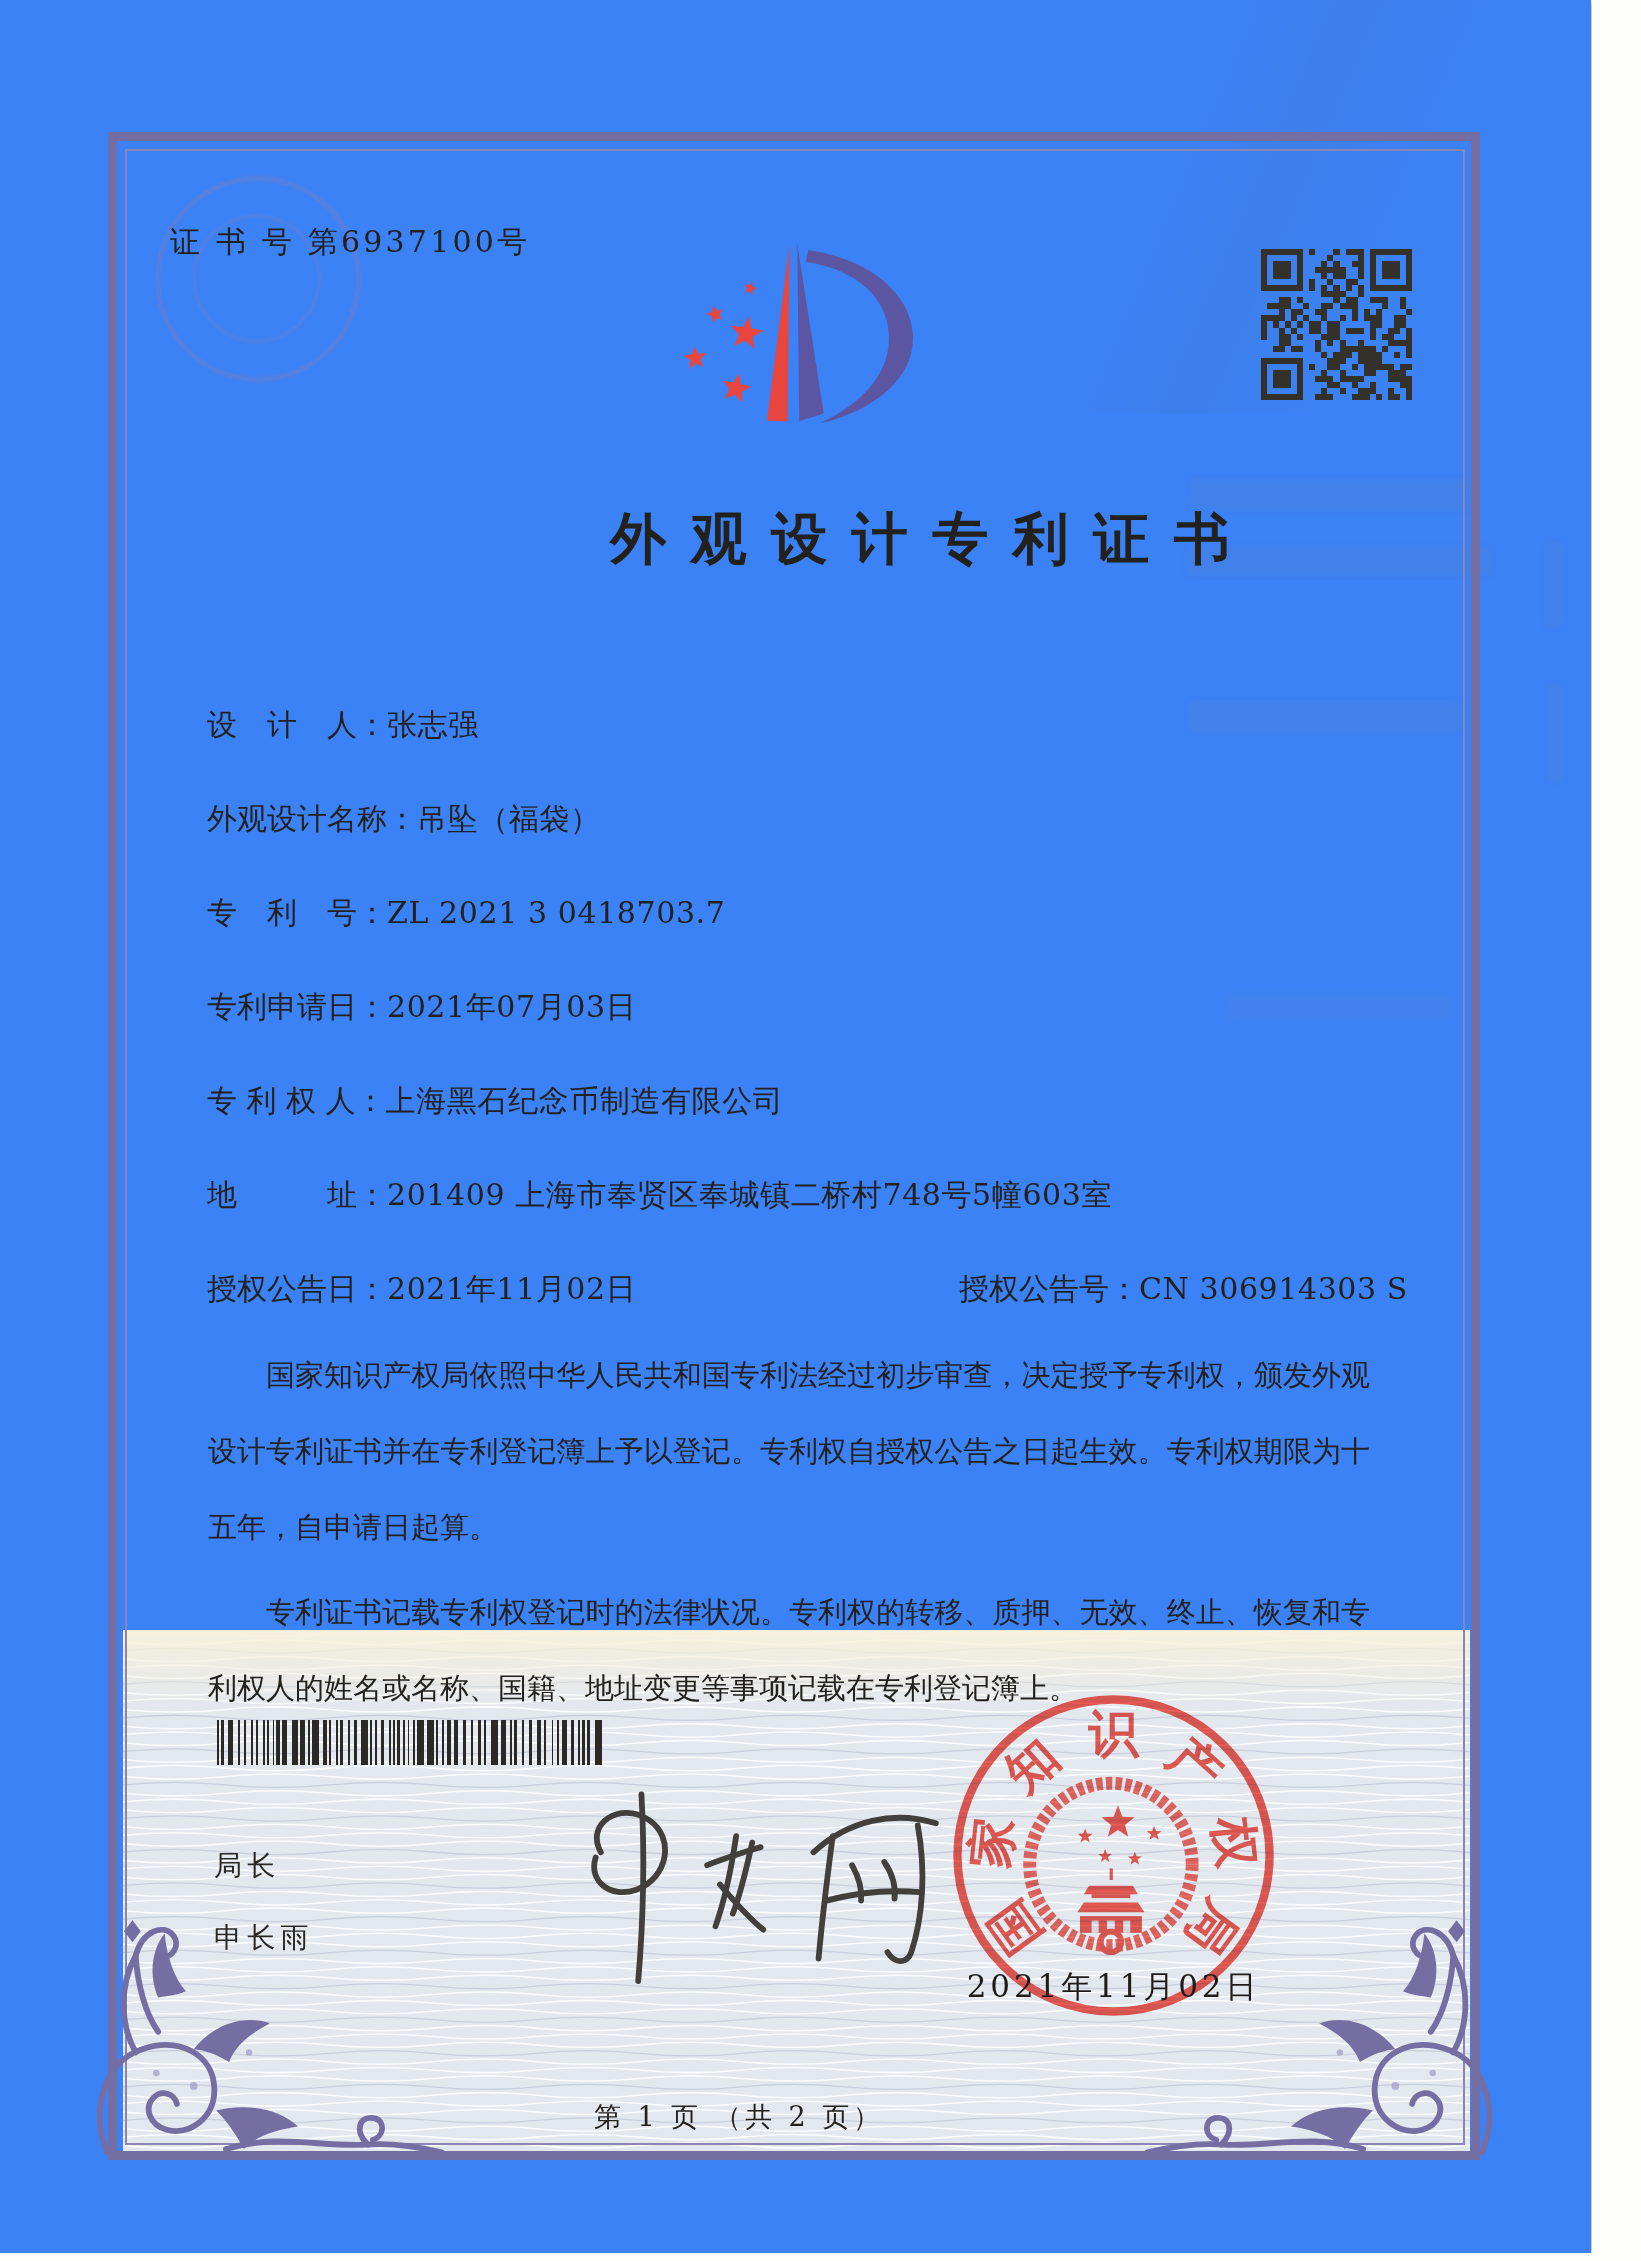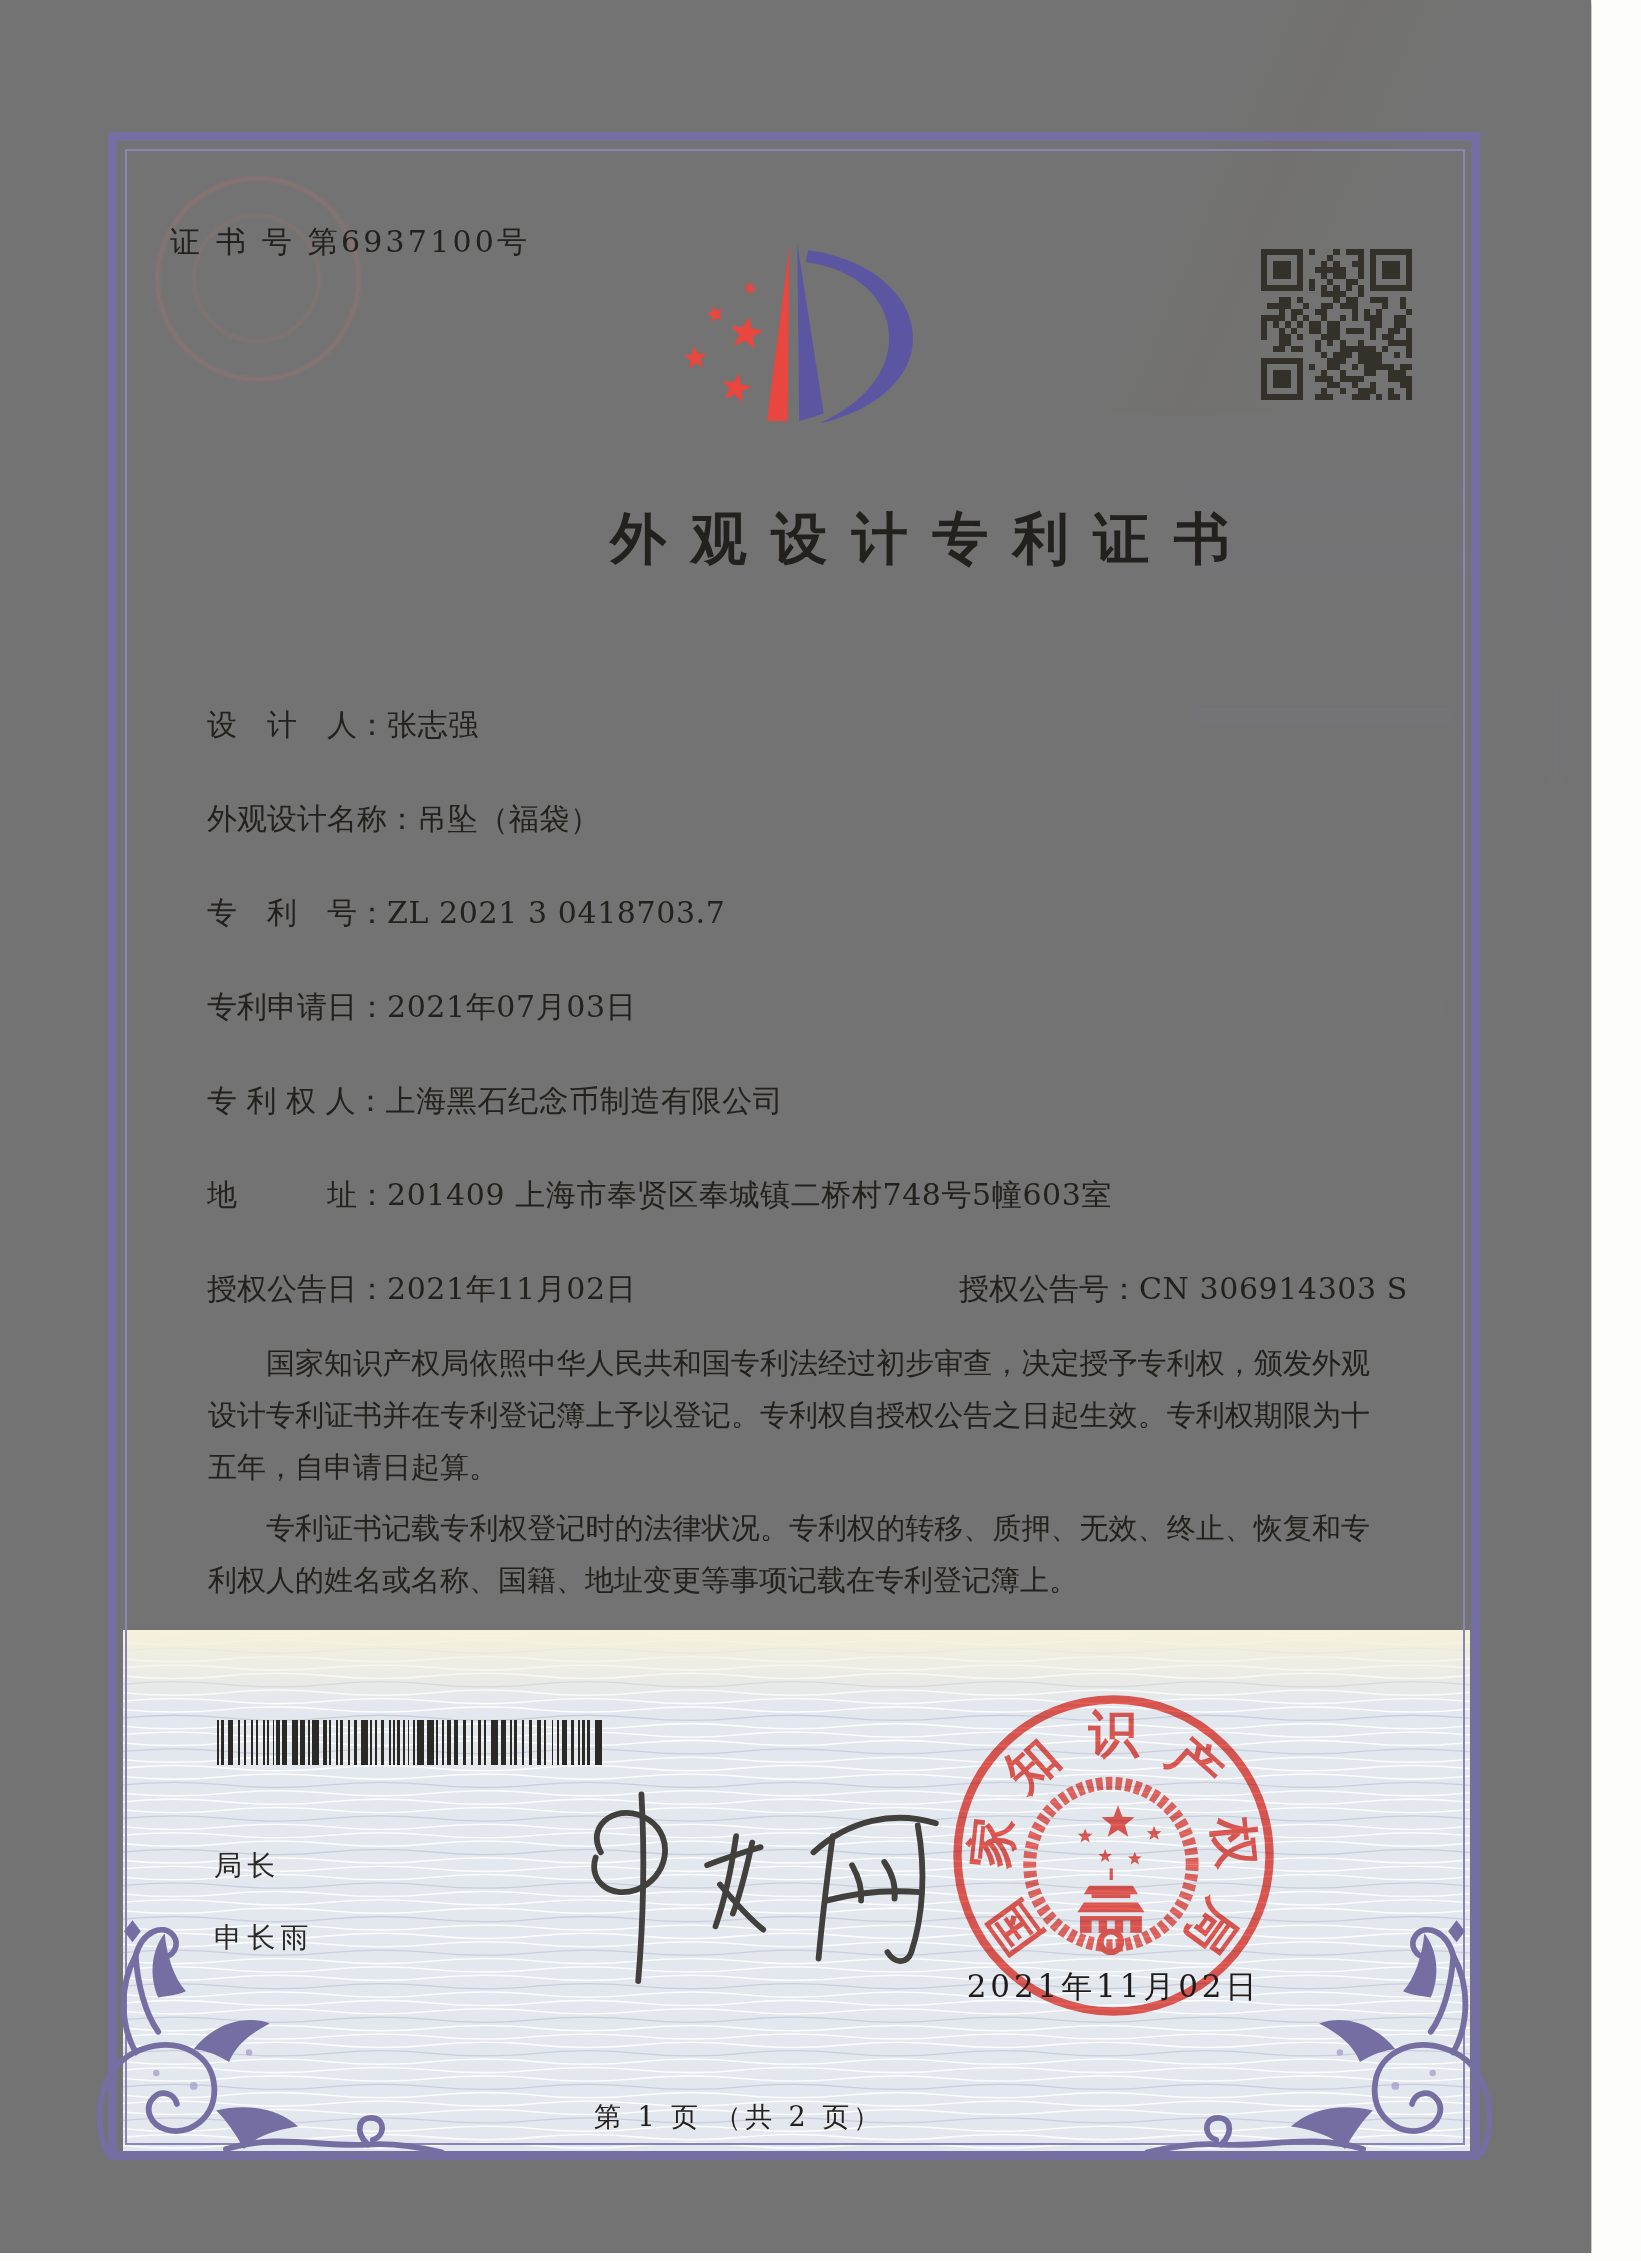--- a/index.html
+++ b/index.html
@@ -1,39 +1,39 @@
 <!DOCTYPE html>
 <html style="font-size:10.3px"><head>
 <meta charset="utf-8">
 <style>
   html,body{margin:0;padding:0;background:#ffffff;}
   .scene{position:relative;width:1642px;height:2261px;background:#fbfbf9;overflow:hidden;
          font-family:"DejaVu Serif","Liberation Serif",serif;color:#23211e;}
   .abs{position:absolute;}
-  .paper{position:absolute;left:0;top:0;width:1591px;height:2253px;background:#737373;
+  .paper{position:absolute;left:0;top:0;width:1591px;height:2253px;background:#3b82f6;
          box-shadow:2.6px 1.9px 6.5px rgba(110,105,90,.45);}
   .fold{position:absolute;left:871px;top:0;width:720px;height:413px;
         background:linear-gradient(113deg, rgba(0,0,0,0) 42%, rgba(95,85,60,.06) 54%, rgba(0,0,0,0) 70%);}
   .frame-outer{position:absolute;left:108px;top:132px;width:1354px;height:2010px;
                border:9px solid #746ea2;}
   .frame-inner{position:absolute;left:125px;top:149px;width:1336px;height:1992px;
                border:2.6px solid #8a85b5;}
   .waveband{position:absolute;left:123px;top:1630px;width:1347px;height:524px;overflow:hidden;}
   .wave-fade{position:absolute;left:0;top:0;width:100%;height:77px;
              background:linear-gradient(#f6f1dc, rgba(246,241,220,0));}
   .cert-no{position:absolute;left:170px;top:222px;font-size:30px;letter-spacing:3.2px;}
   .title{position:absolute;left:108px;top:502px;width:1624px;text-align:center;
          font-size:56px;font-weight:bold;letter-spacing:24.5px;text-indent:24.5px;}
   .fields{position:absolute;left:207px;top:705px;width:1265px;}
   .frow{position:relative;height:94px;font-size:30px;}
   .fitem{position:absolute;left:0;top:0;white-space:nowrap;}
   .fitem.second{left:752px;}
   .fvalue{letter-spacing:0.6px;}
   .paras{position:absolute;left:208px;top:1337px;width:1162px;font-size:29px;
-         line-height:52px;text-align:justify;}
+         line-height:76px;text-align:justify;}
   .para{text-indent:58px;margin-bottom:9px;}
   .director{position:absolute;left:214px;top:1847px;font-size:28px;letter-spacing:5.2px;color:#2a2825;}
   .director .name{margin-top:34px;}
   .seal-wrap{position:absolute;left:933px;top:1675px;width:361px;height:361px;
              mix-blend-mode:multiply;opacity:.92;}
   .seal-date{position:absolute;left:933px;top:1966px;width:361px;text-align:center;
              font-size:31px;letter-spacing:3.9px;color:#1e1c1a;}
   .footer-page{position:absolute;left:481px;top:2099px;width:516px;text-align:center;
                font-size:27px;letter-spacing:3.9px;}
   .back-note{position:absolute;left:494px;top:2195px;width:516px;text-align:center;

